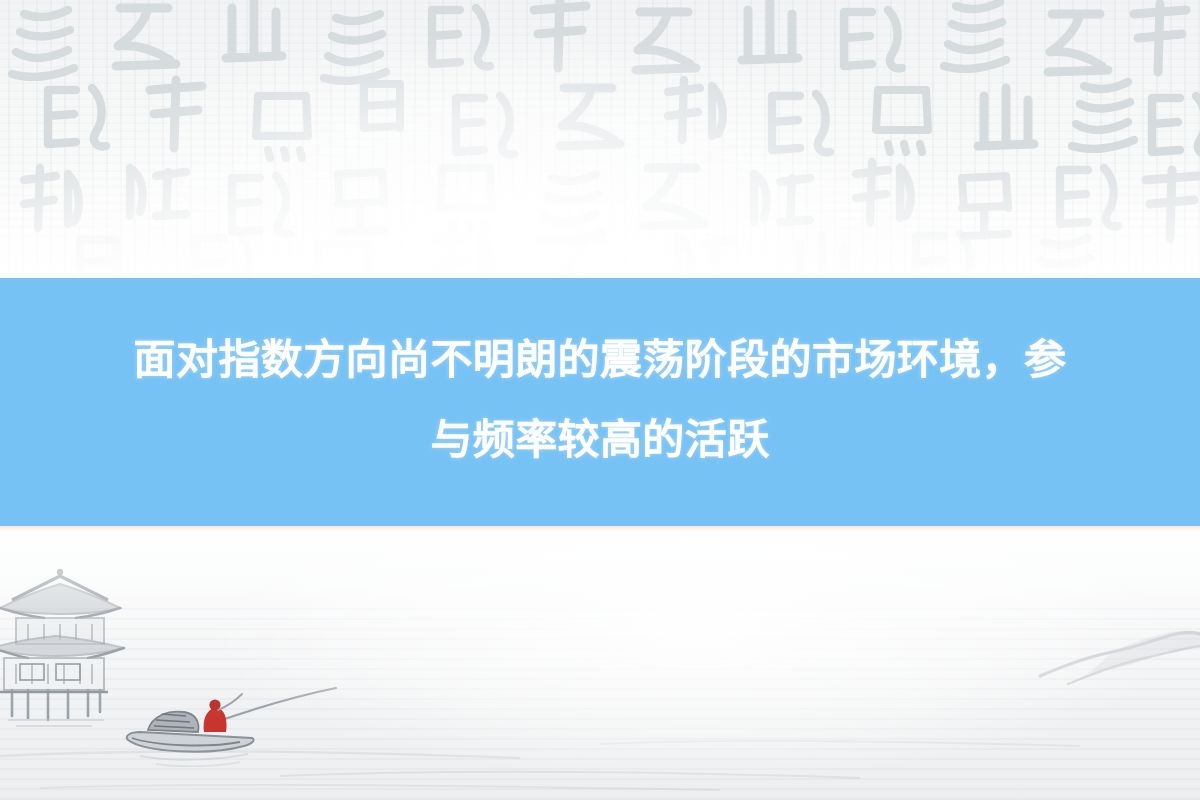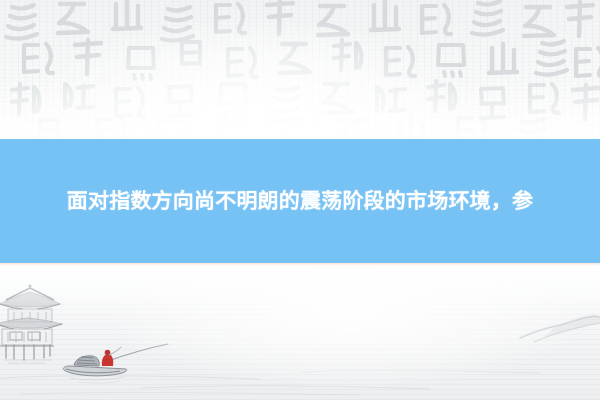--- a/index.html
+++ b/index.html
@@ -259,20 +259,21 @@
           <use href="#g-yao" x="516" y="118"></use>
         </g>
       </g>
     </svg>
 
     <div class="calligraphy-fade"></div>
   </div>
 
   <div class="title-band">
     <div class="title-line">面对指数方向尚不明朗的震荡阶段的市场环境，参</div>
+    <div class="title-line">与频率较高的活跃</div>
   </div>
   <div class="band-underline"></div>
 
   <div class="scene-band">
     <div class="water-ripples"></div>
 
     <svg class="scene-svg" viewBox="0 0 600 134" preserveAspectRatio="none">
 
       <g opacity="0.55">
         <path d="M520 72 C534 66 545 62 556 60 C566 58 574 55 584 52

